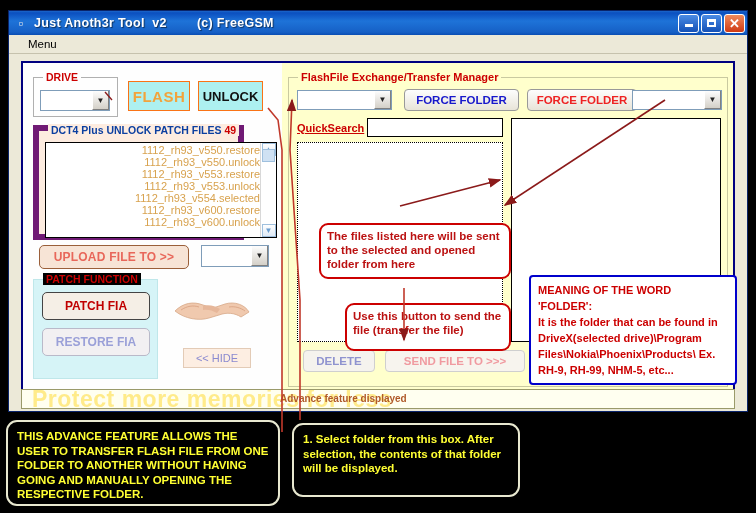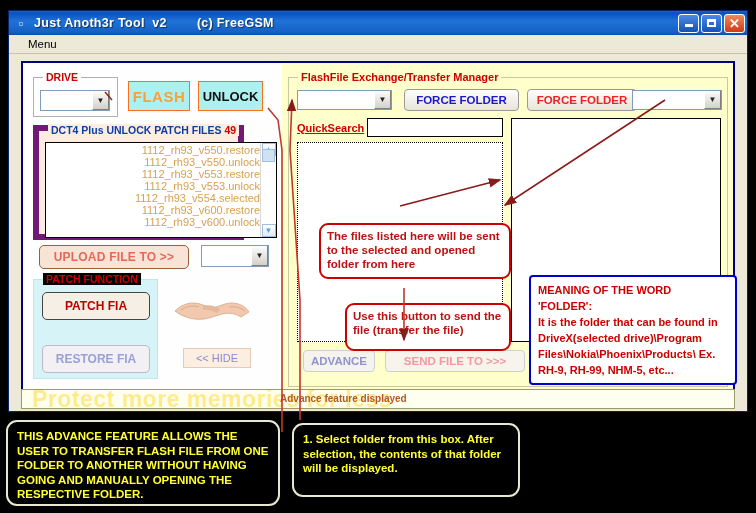--- a/index.html
+++ b/index.html
@@ -144,21 +144,21 @@
     border:1px solid #bfe7ea;background:#d6f4f7;
   }
   #patchfn-box .glegend{color:#cc0000;background:#000000;}
   #patch-fia{
     position:absolute;left:8px;top:12px;width:108px;height:28px;
     background:#f5efe6;border:1px solid #444;border-radius:5px;box-sizing:border-box;
     display:flex;align-items:center;justify-content:center;
     color:#c00000;font-weight:bold;font-size:12px;
   }
   #restore-fia{
-    position:absolute;left:8px;top:65px;width:108px;height:28px;
+    position:absolute;left:8px;top:48px;width:108px;height:28px;
     background:#f2f0f2;border:1px solid #b9b9c9;border-radius:5px;box-sizing:border-box;
     display:flex;align-items:center;justify-content:center;
     color:#9aa0d8;font-weight:bold;font-size:12px;
   }
   #handshake{
     position:absolute;left:150px;top:228px;width:78px;height:38px;overflow:hidden;
   }
   #hide-btn{
     position:absolute;left:160px;top:285px;width:68px;height:20px;
     background:#fdeee2;border:1px solid #e3cbb6;box-sizing:border-box;
@@ -354,21 +354,21 @@
           <span class="cval"></span>
           <span class="carrow">▼</span>
         </span>
 
         <span id="qs-label">QuickSearch</span>
         <div id="qs-input"></div>
 
         <div id="ff-leftlist"></div>
         <div id="ff-rightlist"></div>
 
-        <div id="delete-btn">ADVANCE</div>
+        <div id="delete-btn">DELETE</div>
         <div id="sendfile-btn">SEND FILE TO &gt;&gt;&gt;</div>
       </div>
 
       <div class="redcall" id="call-files">The files listed here will be sent to the selected and opened folder from here</div>
       <div class="redcall" id="call-button">Use this button to send the file (transfer the file)</div>
       <div id="call-folder">
         <div>MEANING OF THE WORD 'FOLDER':</div>
         <div>It is the folder that can be found in DriveX(selected drive)\Program Files\Nokia\Phoenix\Products\ Ex. RH-9, RH-99, NHM-5, etc...</div>
       </div>
     </div>

